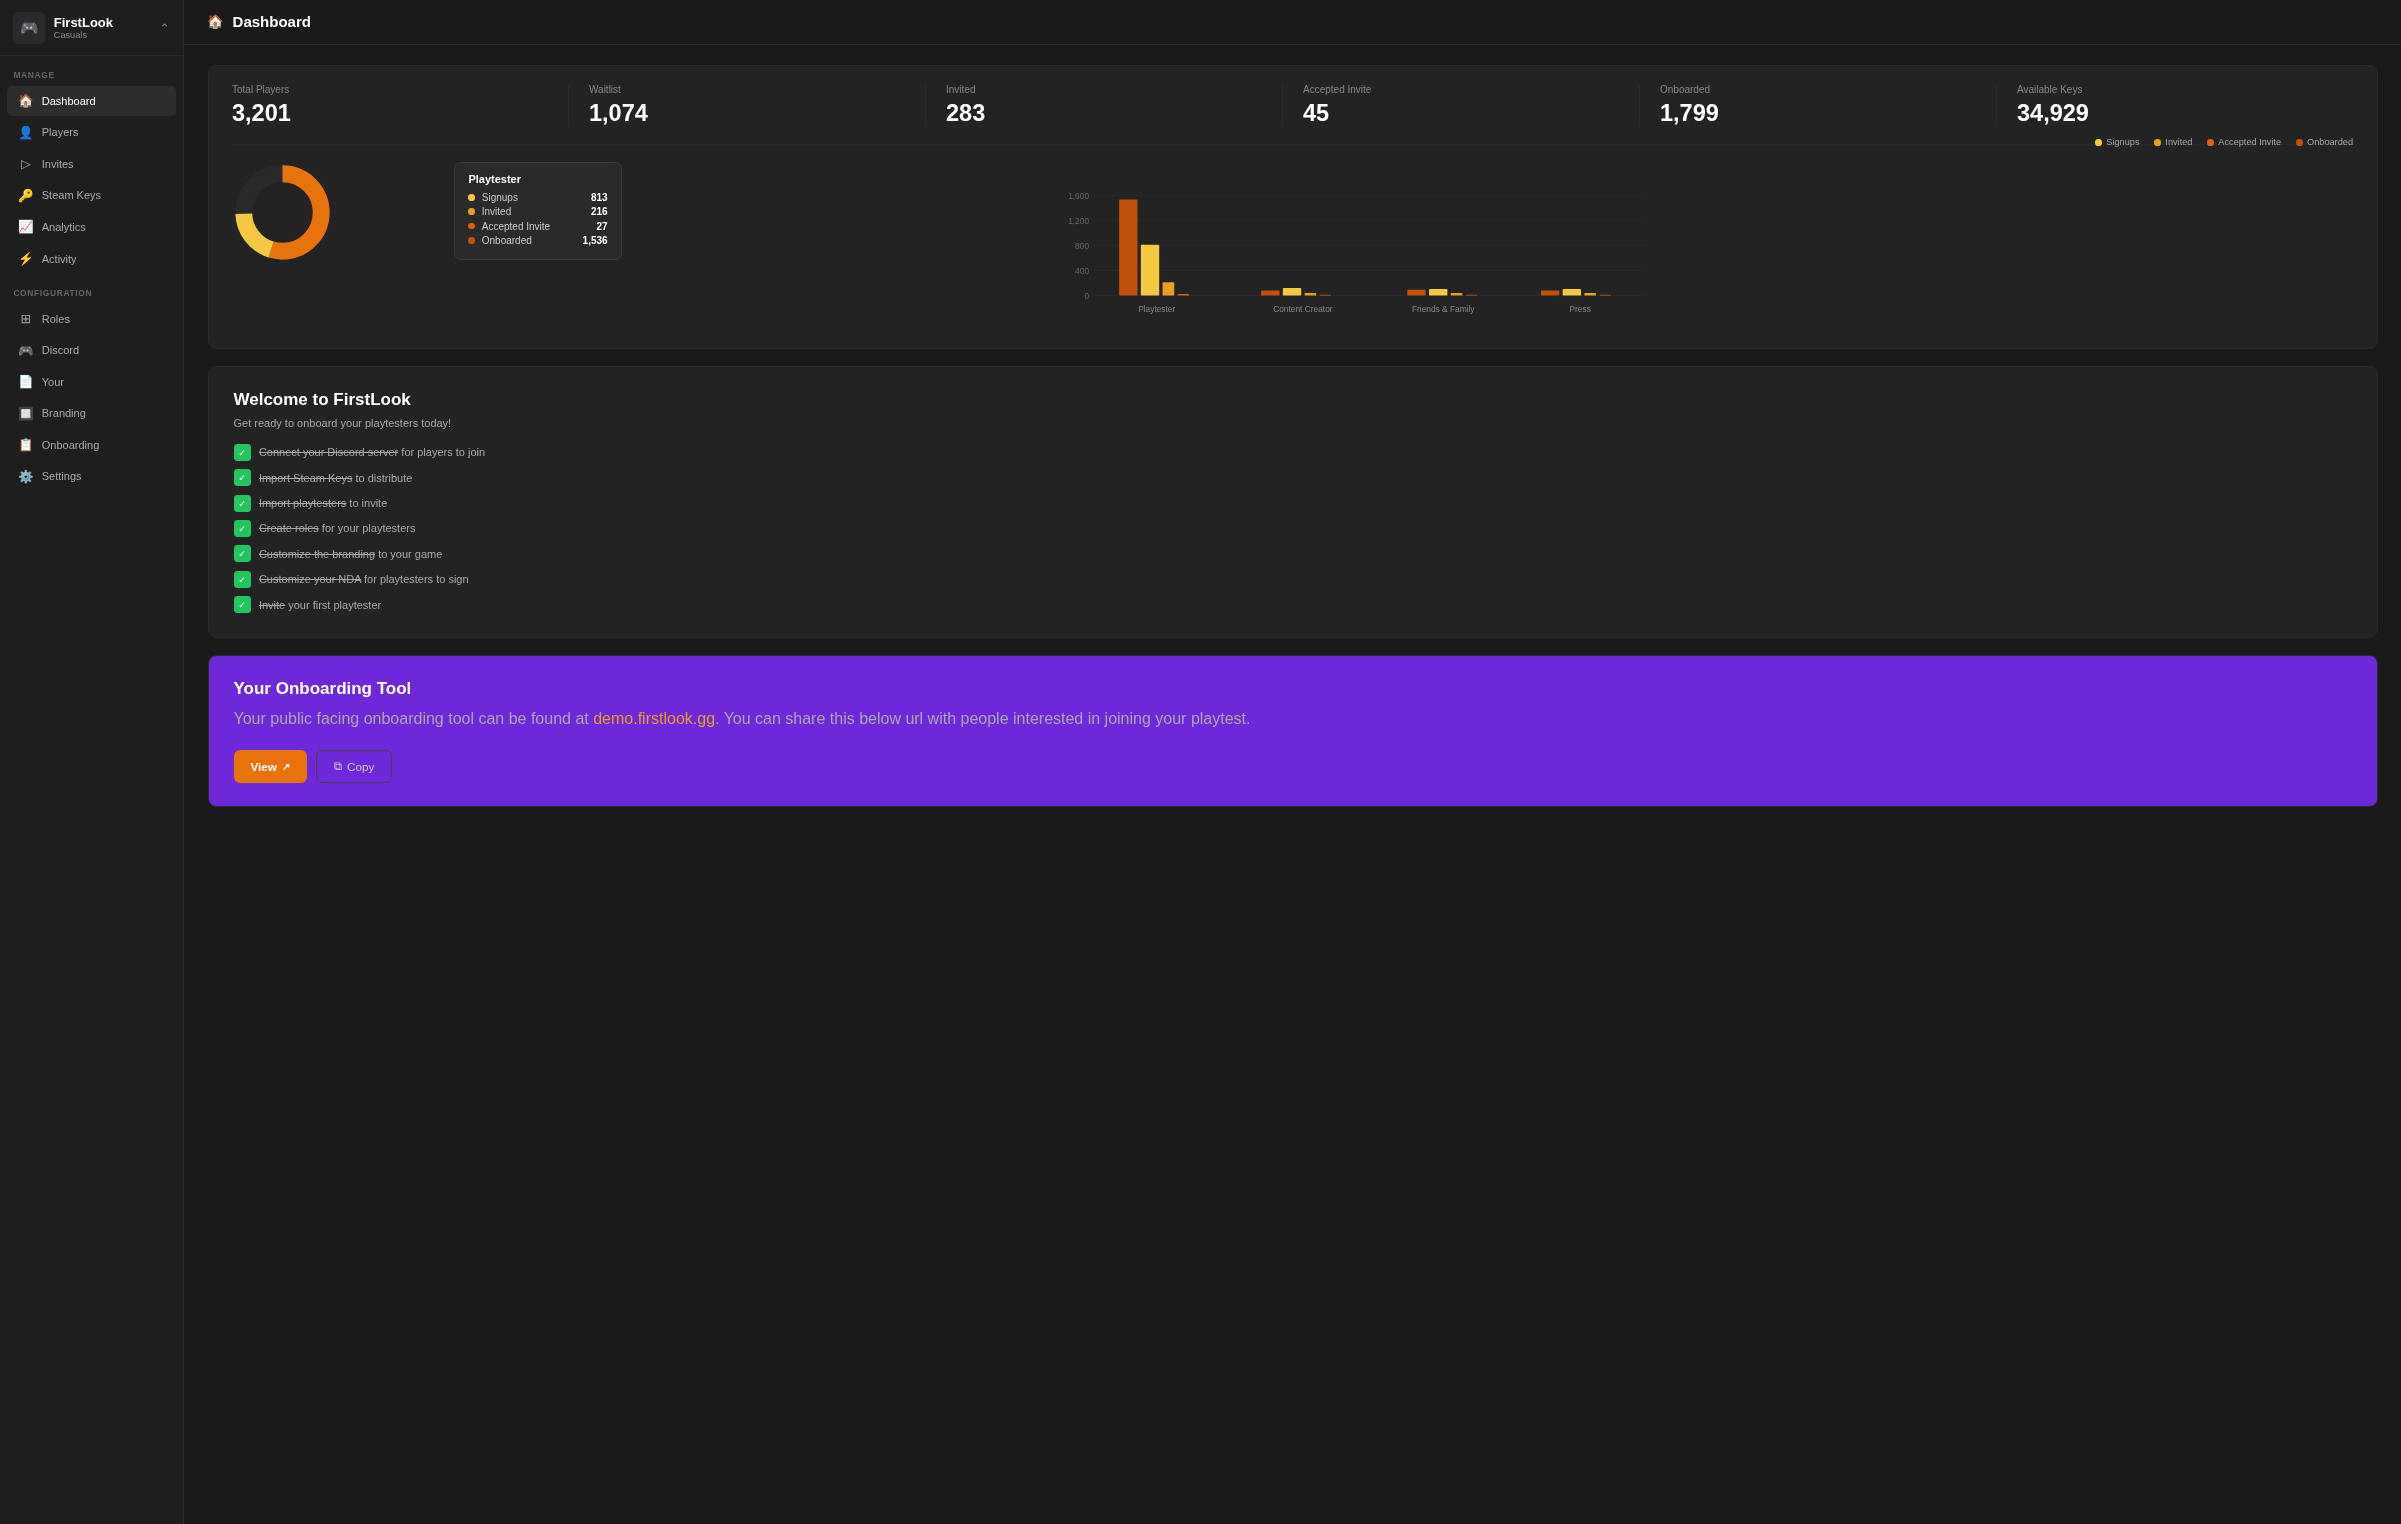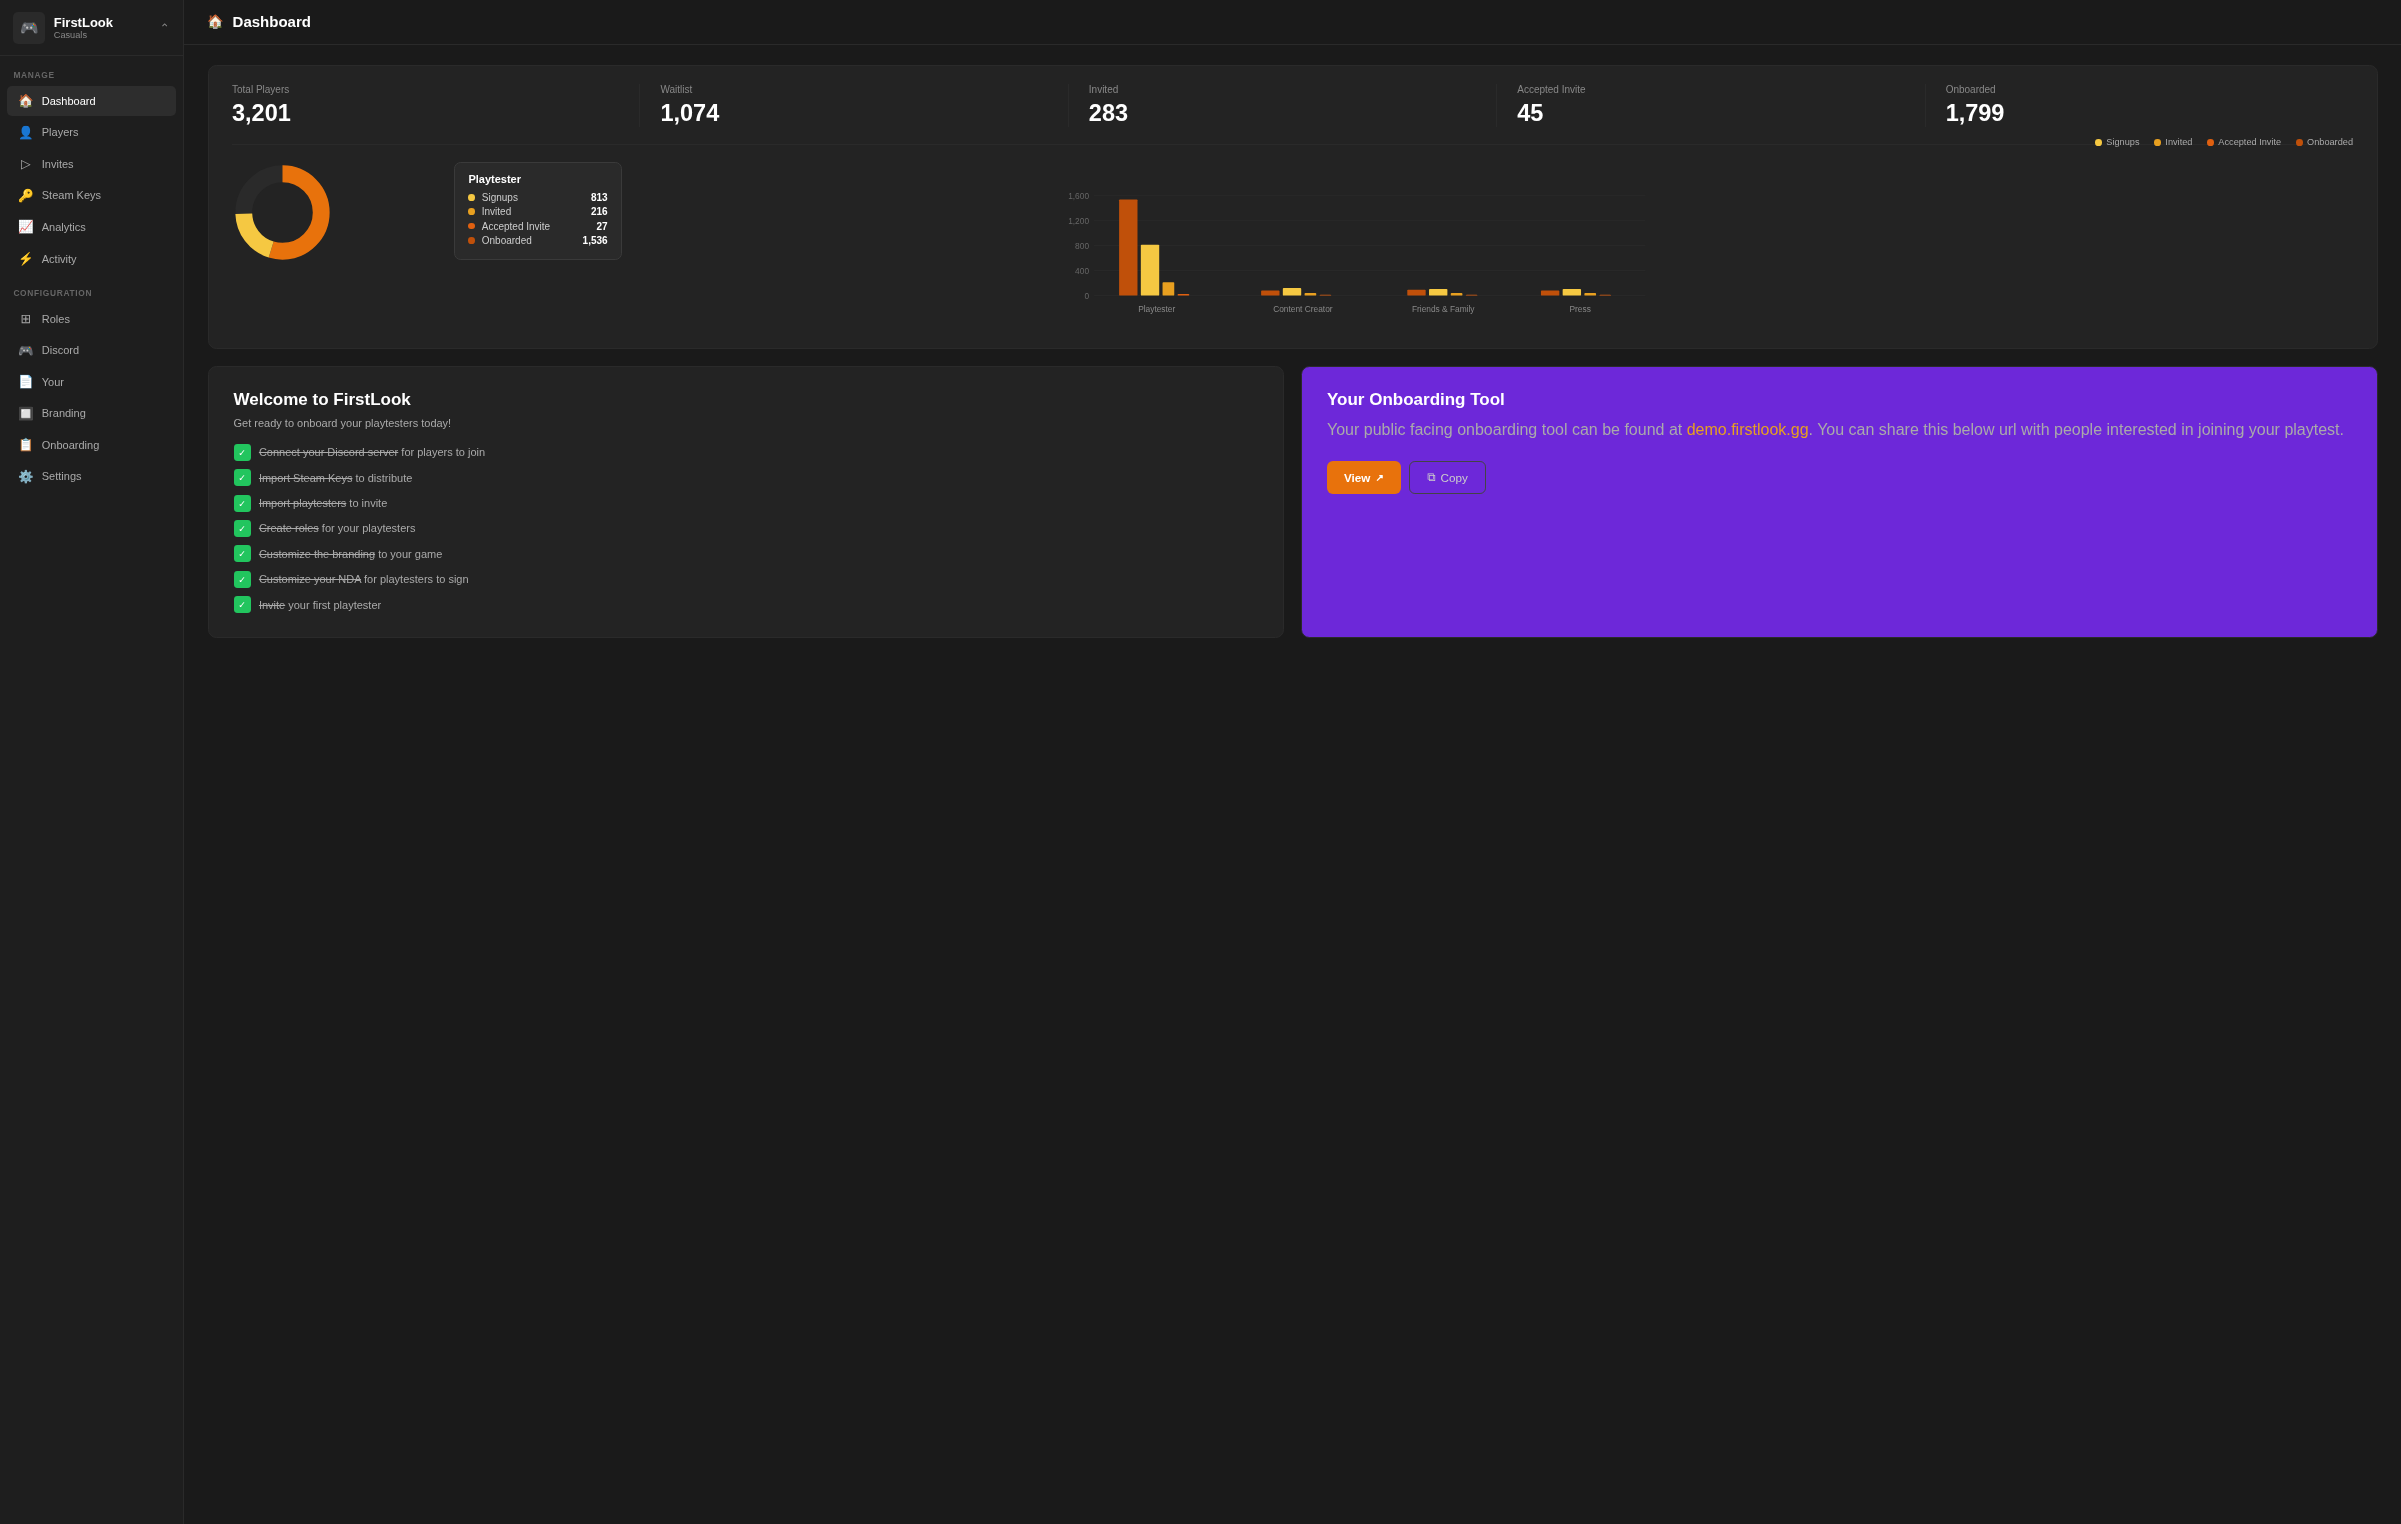--- a/index.html
+++ b/index.html
@@ -200,20 +200,21 @@
       justify-content: space-between;
     }
     .tooltip-row-left { display: flex; align-items: center; gap: 6.7px; }
     .tooltip-dot { width: 6.7px; height: 6.7px; border-radius: 50%; flex-shrink: 0; }
     .tooltip-val { font-weight: 600; color: #fff; }
 
     
     .bottom-row {
       display: flex;
       gap: 17px;
+      flex-direction: column;
     }
     .welcome-card {
       flex: 1;
       background: #232323;
       border-radius: 8.4px;
       border: 0.8px solid #2a2a2a;
       padding: 23.5px 25px;
     }
     .onboarding-card {
       flex: 1;
@@ -386,20 +387,24 @@
           <div class="stat-label">Invited</div>
           <div class="stat-value">283</div>
         </div>
         <div class="stat-item">
           <div class="stat-label">Accepted Invite</div>
           <div class="stat-value">45</div>
         </div>
         <div class="stat-item">
           <div class="stat-label">Onboarded</div>
           <div class="stat-value">1,799</div>
+        </div>
+        <div class="stat-item">
+          <div class="stat-label">Available Keys</div>
+          <div class="stat-value">34,929</div>
         </div>
       </div>
 
       <div class="chart-area">
 
         <div class="donut-wrapper">
           <svg viewBox="0 0 120 120">
 
             <circle cx="60" cy="60" r="46" fill="none" stroke="#2a2a2a" stroke-width="20"></circle>
 

